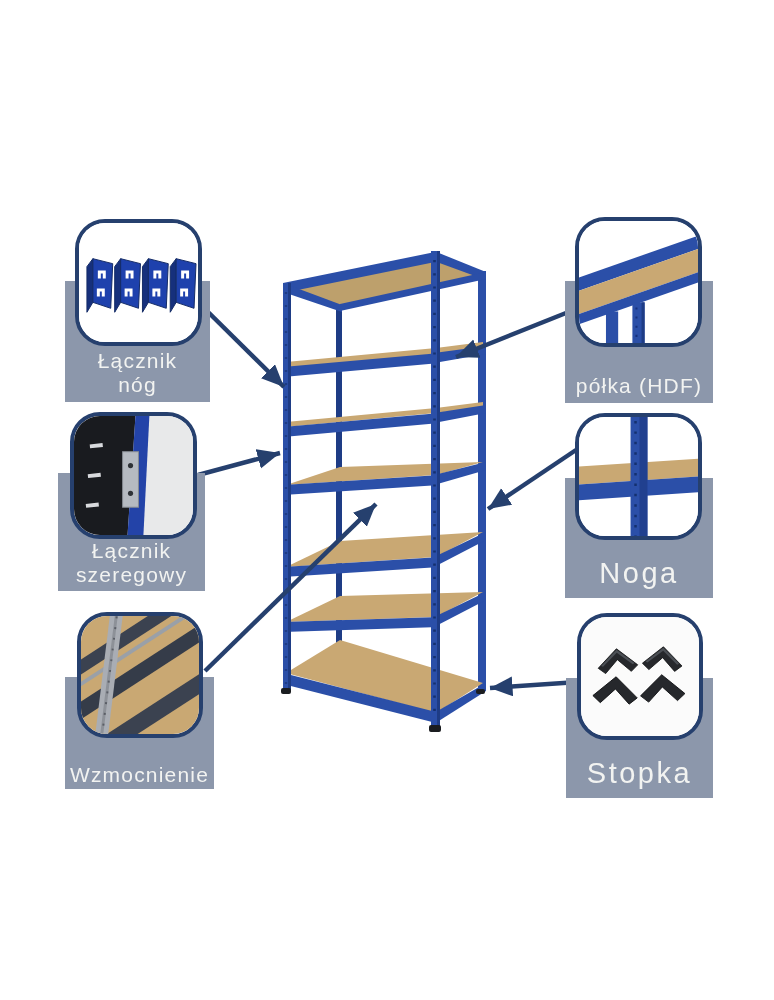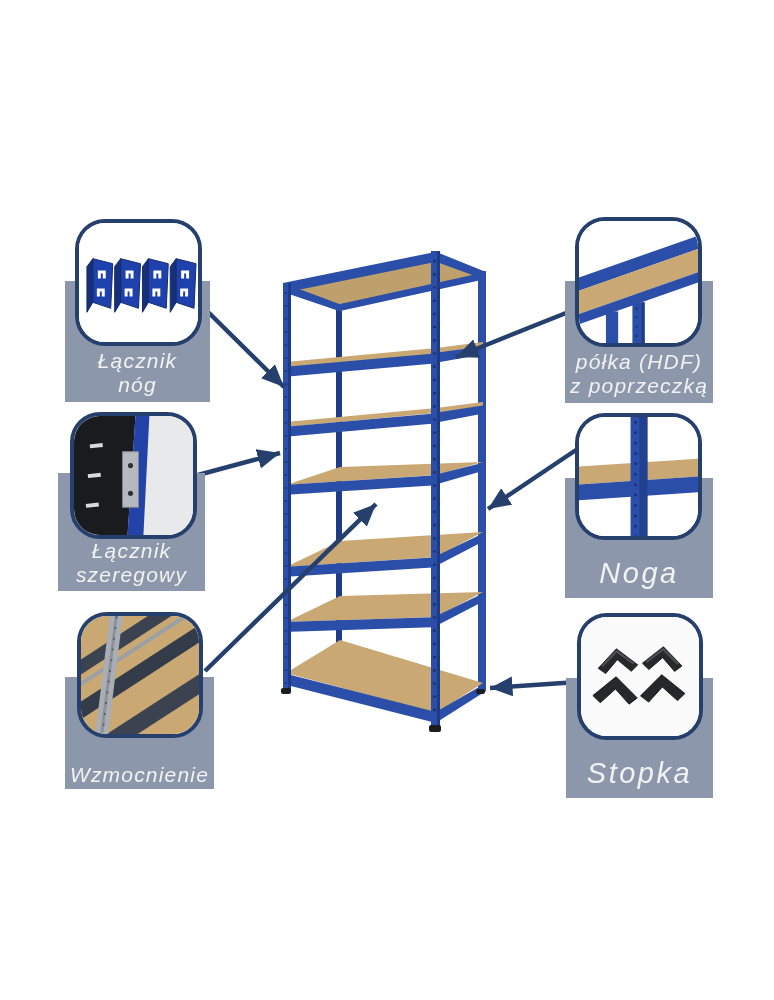--- a/index.html
+++ b/index.html
@@ -19,21 +19,21 @@
   .perf2{stroke:#14306F;stroke-width:2.6;stroke-dasharray:2.2 11;}
   .arrowline{stroke:var(--arrow,#26406E);stroke-width:4.5;fill:none;}
   .arrowhead{fill:var(--arrow,#26406E);}
   .foot{fill:#1B1D20;}
   
   .band{
     position:absolute;background:var(--band,#8C97AB);
     display:flex;flex-direction:column;justify-content:flex-end;align-items:center;
     color:var(--label-text,#F2F3F1);font-weight:300;
   }
-  .band .line{display:block;text-align:center;font-size:21px;line-height:24px;letter-spacing:1.2px;font-style:italic;}
+  .band .line{display:block;text-align:center;font-size:21px;line-height:24px;letter-spacing:1.2px;}
   .band.big .line{font-size:29px;line-height:30px;letter-spacing:2.5px;}
   .box{
     position:absolute;background:#fff;border:4px solid var(--outline,#26406E);
     border-radius:30px;overflow:hidden;
   }
   .box svg{display:block;width:100%;height:100%;}
   .c1-band{left:65px;top:281px;width:145px;height:116px;padding-bottom:5px;}
   .c1-box {left:75px;top:219px;width:119px;height:119px;}
   .c2-band{left:58px;top:473px;width:147px;height:114px;padding-bottom:4px;}
   .c2-box {left:70px;top:412px;width:119px;height:119px;}
@@ -198,21 +198,20 @@
           <rect x="27" y="-10" width="3" height="140" fill="#8D9198"></rect>
           <line x1="29" y1="0" x2="29" y2="120" stroke="#5A5E66" stroke-width="2" stroke-dasharray="2 9"></line>
         </g>
       </svg>
     </div>
   </div>
 
   <div>
     <div class="band c4-band">
       <span class="line">półka (HDF)</span>
-      <span class="line">z poprzeczką</span>
     </div>
     <div class="box c4-box">
       <svg viewBox="0 0 120 120" preserveAspectRatio="xMidYMid slice">
         <rect width="120" height="120" fill="#ffffff"></rect>
         <polygon points="0,56 120,14 120,27 0,69" fill="#2B4FA8"></polygon>
         <polygon points="0,69 120,27 120,50 0,92" fill="#C9A873"></polygon>
         <polygon points="0,92 120,50 120,60 0,102" fill="#2B4FA8"></polygon>
         <rect x="28" y="89" width="12" height="31" fill="#2B4FA8"></rect>
         <rect x="54" y="80" width="12" height="40" fill="#2B4FA8"></rect>
         <rect x="63" y="80" width="3" height="40" fill="#1E3C85"></rect>

